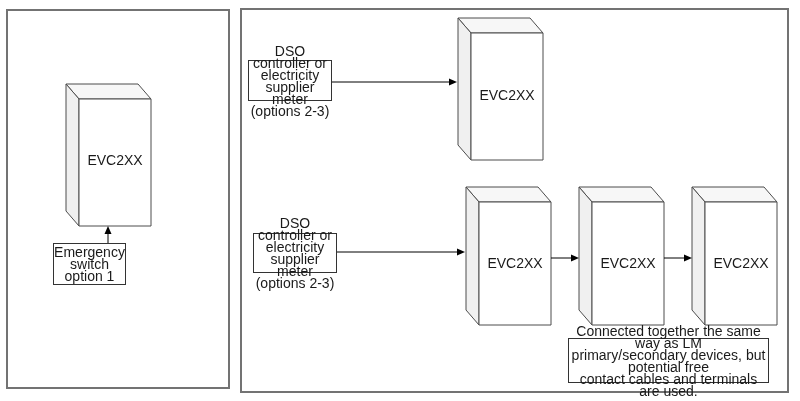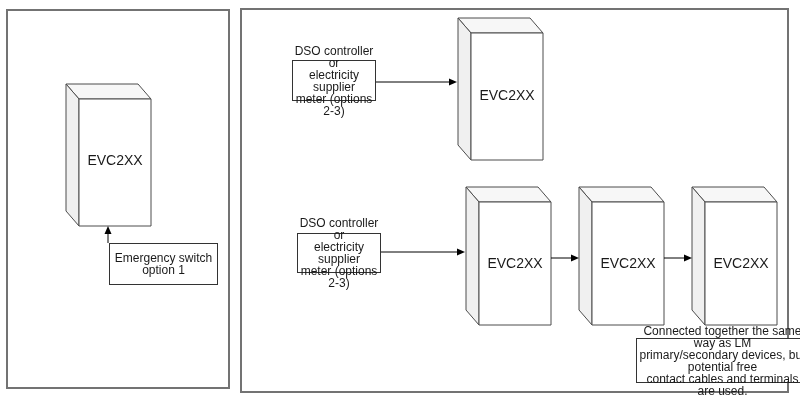--- a/index.html
+++ b/index.html
@@ -31,24 +31,23 @@
   .arrow-line { stroke: var(--arrow, #000000); stroke-width: 1; }
   .arrow-head { fill: var(--arrow, #000000); }
   .label-box {
     position: absolute;
     border: 1px solid var(--box-stroke, #333333);
     background: #ffffff;
     display: flex;
     align-items: center;
     justify-content: center;
     text-align: center;
-    font-size: 12px;
+    font-size: 14px;
     line-height: 12px;
     white-space: pre-line;
-    margin-left: 44px;
   }
   .cube-label {
     position: absolute;
     width: 72px;
     height: 12px;
     text-align: center;
     font-size: 14px;
     line-height: 12px;
     white-space: pre-line;
   }
@@ -122,28 +121,28 @@
   <div class="cube-label" style="left:79px; top:154px;">EVC2XX</div>
 
   <div class="cube-label" style="left:471px; top:89px;">EVC2XX</div>
 
   <div class="cube-label" style="left:479px; top:257px;">EVC2XX</div>
 
   <div class="cube-label" style="left:592px; top:257px;">EVC2XX</div>
 
   <div class="cube-label" style="left:705px; top:257px;">EVC2XX</div>
 
-  <div class="label-box" style="left:65px; top:243px; width:109px; height:42px;">Emergency switch
+  <div class="label-box" style="left:53px; top:243px; width:73px; height:42px;">Emergency switch
 option 1</div>
 
   <div class="label-box" style="left:248px; top:60px; width:84px; height:41px;">DSO controller or
 electricity supplier
 meter (options 2-3)</div>
 
   <div class="label-box" style="left:253px; top:233px; width:84px; height:40px;">DSO controller or
 electricity supplier
 meter (options 2-3)</div>
 
-  <div class="label-box" style="left:592px; top:338px; width:173px; height:45px;">Connected together the same way as LM
+  <div class="label-box" style="left:568px; top:338px; width:201px; height:45px;">Connected together the same way as LM
 primary/secondary devices, but potential free
 contact cables and terminals are used.</div>
 
 </div>
 
 </body></html>

